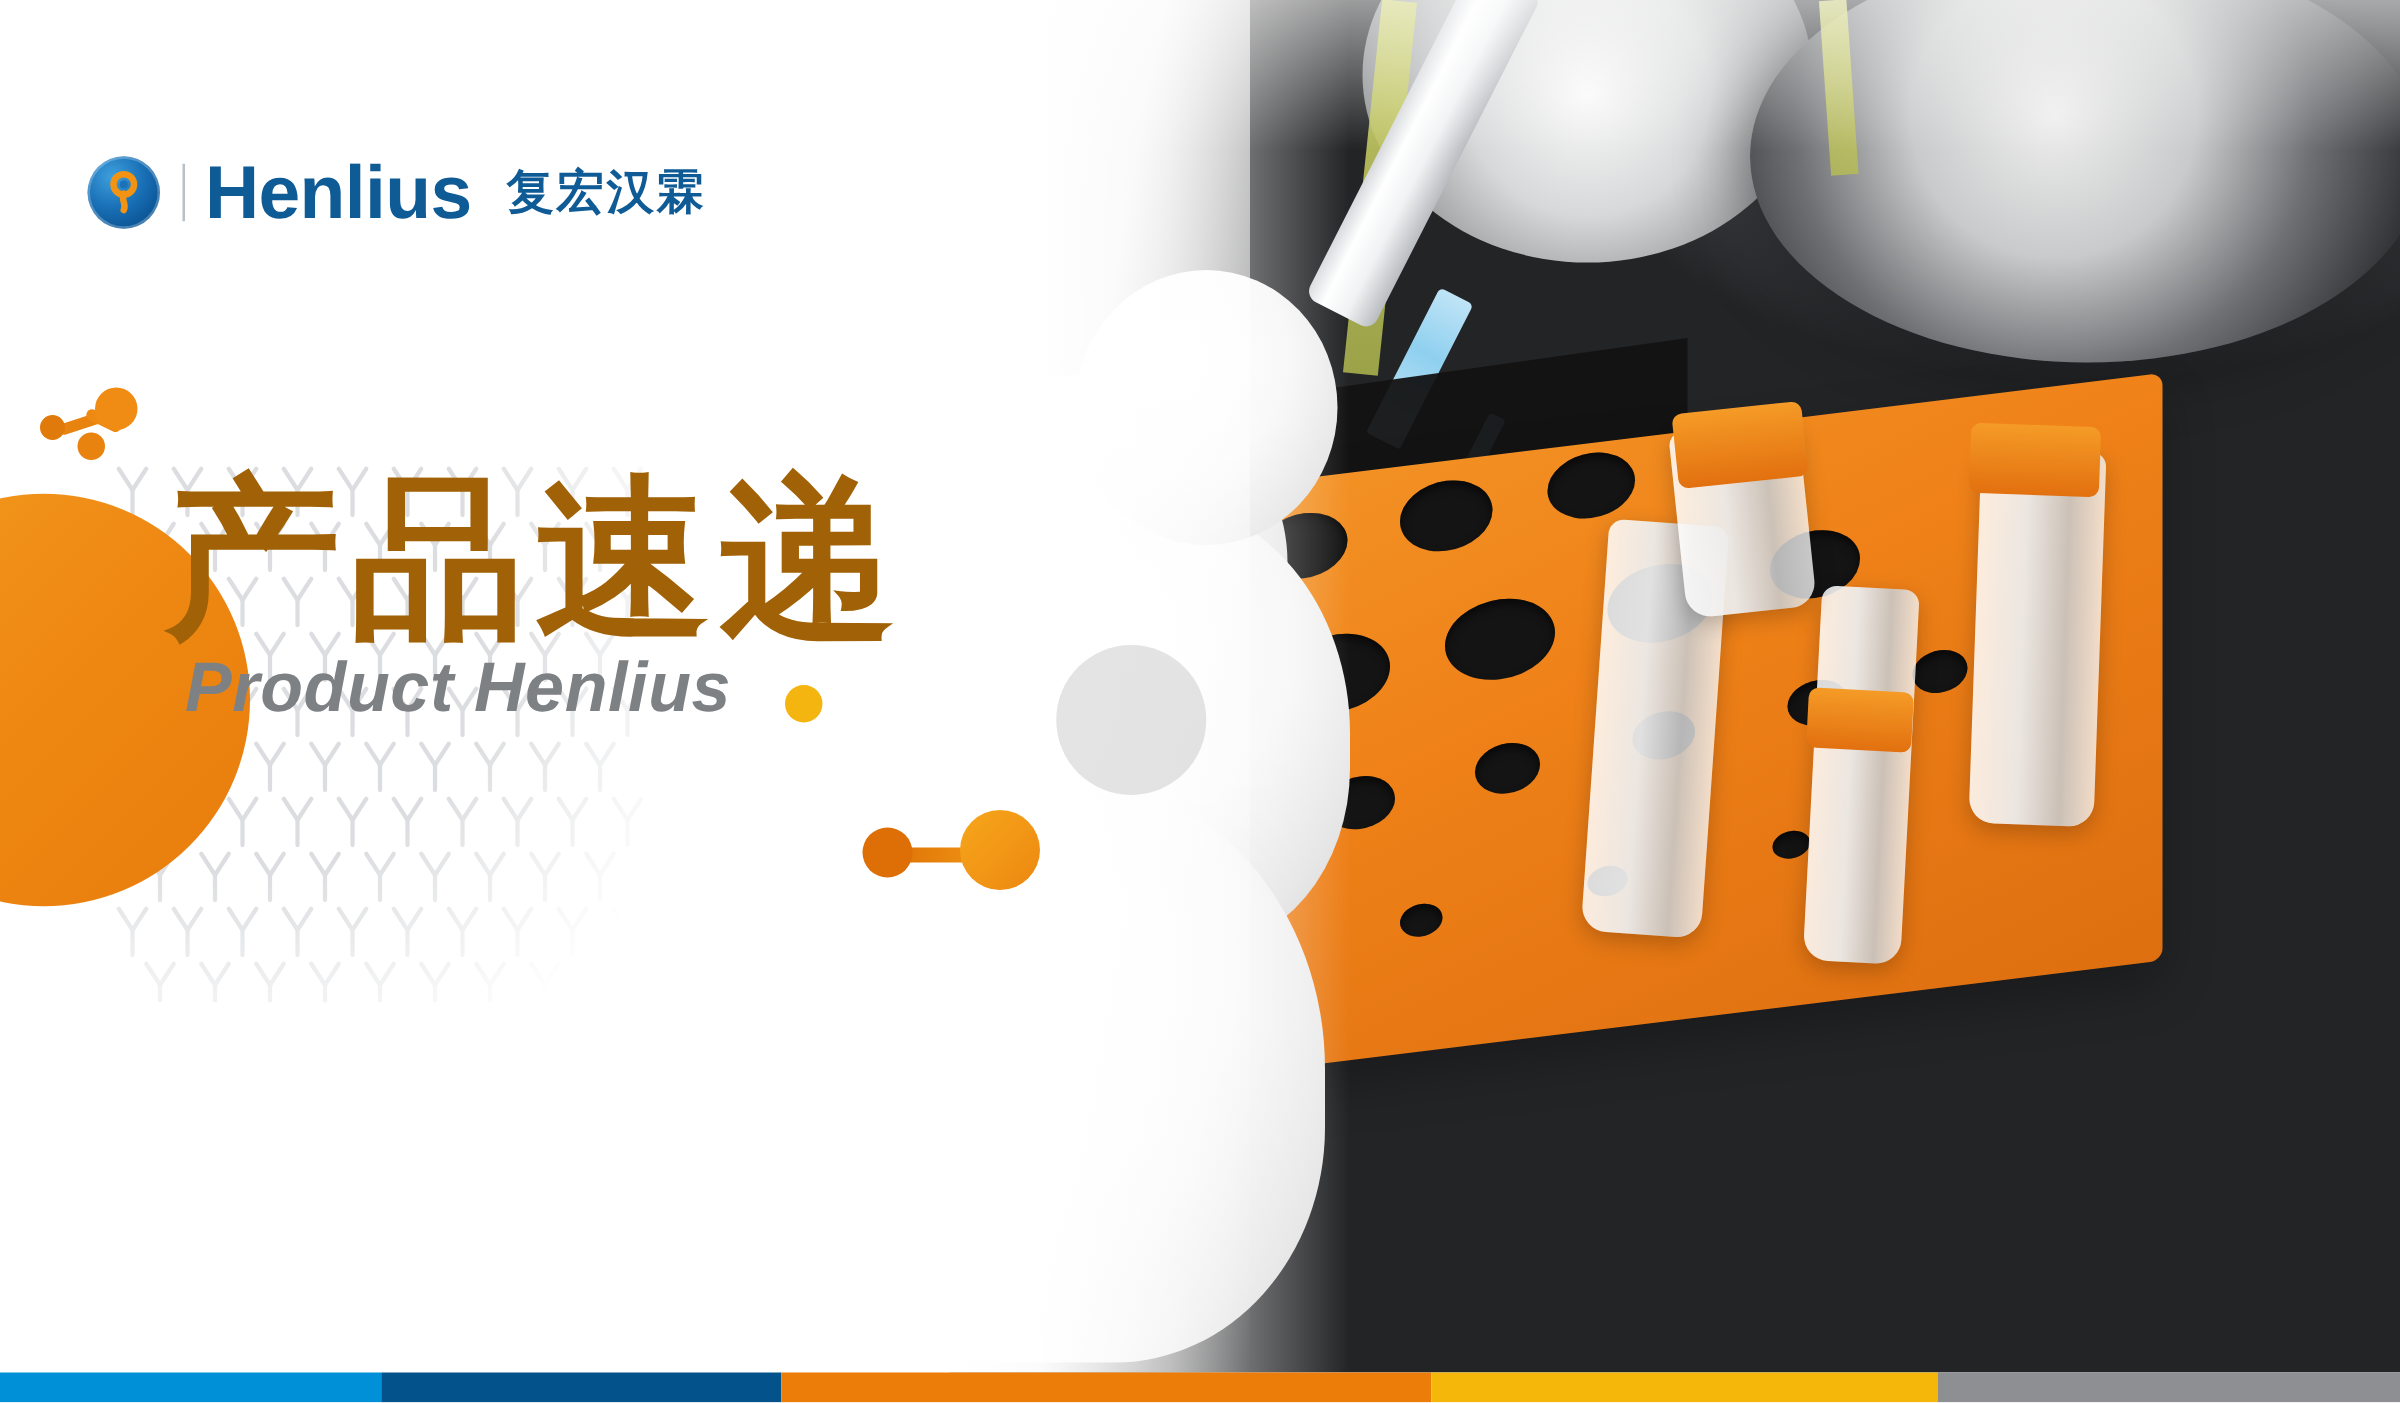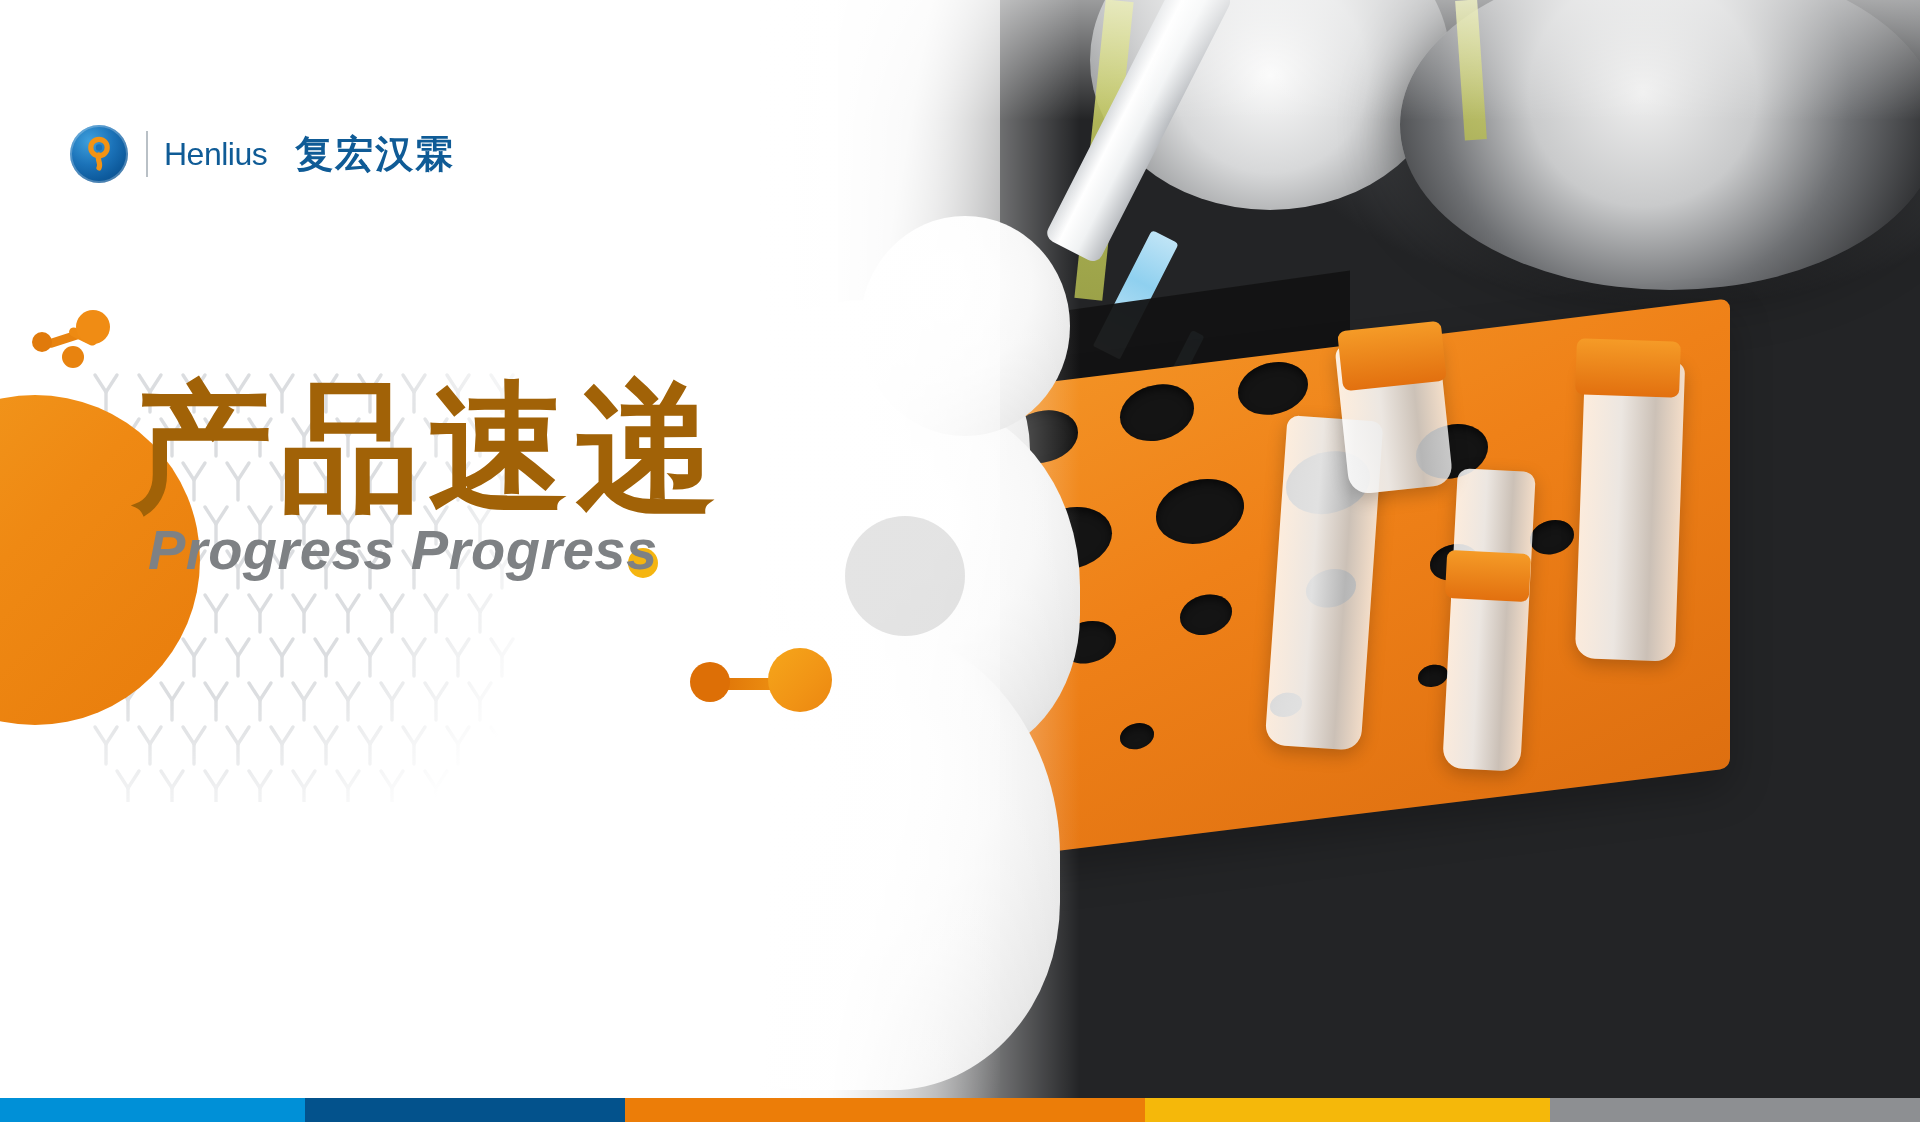--- a/index.html
+++ b/index.html
@@ -97,21 +97,21 @@
   .gray-circle{position:absolute;left:845px;top:516px;width:120px;height:120px;border-radius:50%;
       background:rgba(130,130,130,.22);}
 
   
   .logo{position:absolute;left:70px;top:118px;display:flex;align-items:center;height:72px;}
   .logo-mark{position:relative;width:58px;height:58px;border-radius:50%;
       background:radial-gradient(circle at 34% 28%, #3ea0dd 0%, #1b72b8 42%, #0d5a9c 70%, #0a4b84 100%);
       box-shadow:inset 0 0 0 2px rgba(255,255,255,.25);}
   .logo-mark .glyph{position:absolute;left:50%;top:50%;transform:translate(-50%,-50%);}
   .logo-rule{width:2px;height:46px;background:#b9c0c6;margin:0 16px 0 18px;}
-  .logo-en{font-size:32px;font-weight:400;color:#0f5b96;letter-spacing:-.5px;line-height:1;}
+  .logo-en{font-size:60px;font-weight:700;color:#0f5b96;letter-spacing:-.5px;line-height:1;}
   .logo-cn{font-size:38px;font-weight:700;color:#0f5b96;margin-left:28px;line-height:1;
       font-family:Liberation Sans, sans-serif;letter-spacing:2px;}
 
   
   .title-cn{position:absolute;left:132px;top:378px;font-size:140px;line-height:1;font-weight:700;color:#ef8013;
       letter-spacing:8px;font-family:"DejaVu Sans","Liberation Sans",sans-serif;white-space:nowrap;}
   .title-en{position:absolute;left:148px;top:522px;font-size:56px;line-height:1;font-weight:700;font-style:italic;
       color:#7e8184;letter-spacing:.5px;white-space:nowrap;}
 
   
@@ -320,21 +320,21 @@
         <path d="M20 21 C17.5 26, 22.5 29, 20 34" fill="none" stroke="#f39314" stroke-width="5.2" stroke-linecap="round"></path>
         <circle cx="20" cy="13.5" r="3.2" fill="#1b72b8"></circle>
       </svg>
     </div>
     <div class="logo-rule"></div>
     <div class="logo-en" style="color: rgb(15, 91, 150);">Henlius</div>
     <div class="logo-cn" style="color: rgb(15, 91, 150);">复宏汉霖</div>
   </div>
 
   <div class="title-cn" style="color: #a16207;">产品速递</div>
-  <div class="title-en" style="color: rgb(126, 129, 132);">Progress Progress</div>
+  <div class="title-en" style="color: rgb(126, 129, 132);">Product Henlius</div>
 
   <div class="bottombar">
     <div class="bseg" style="background: rgb(0, 144, 215); width: 305px;"></div>
     <div class="bseg" style="background: rgb(3, 82, 140); width: 320px;"></div>
     <div class="bseg" style="background: rgb(236, 125, 8); width: 520px;"></div>
     <div class="bseg" style="background: rgb(245, 184, 10); width: 405px;"></div>
     <div class="bseg" style="background: rgb(141, 143, 146); width: 370px;"></div>
   </div>
 
 </div>

